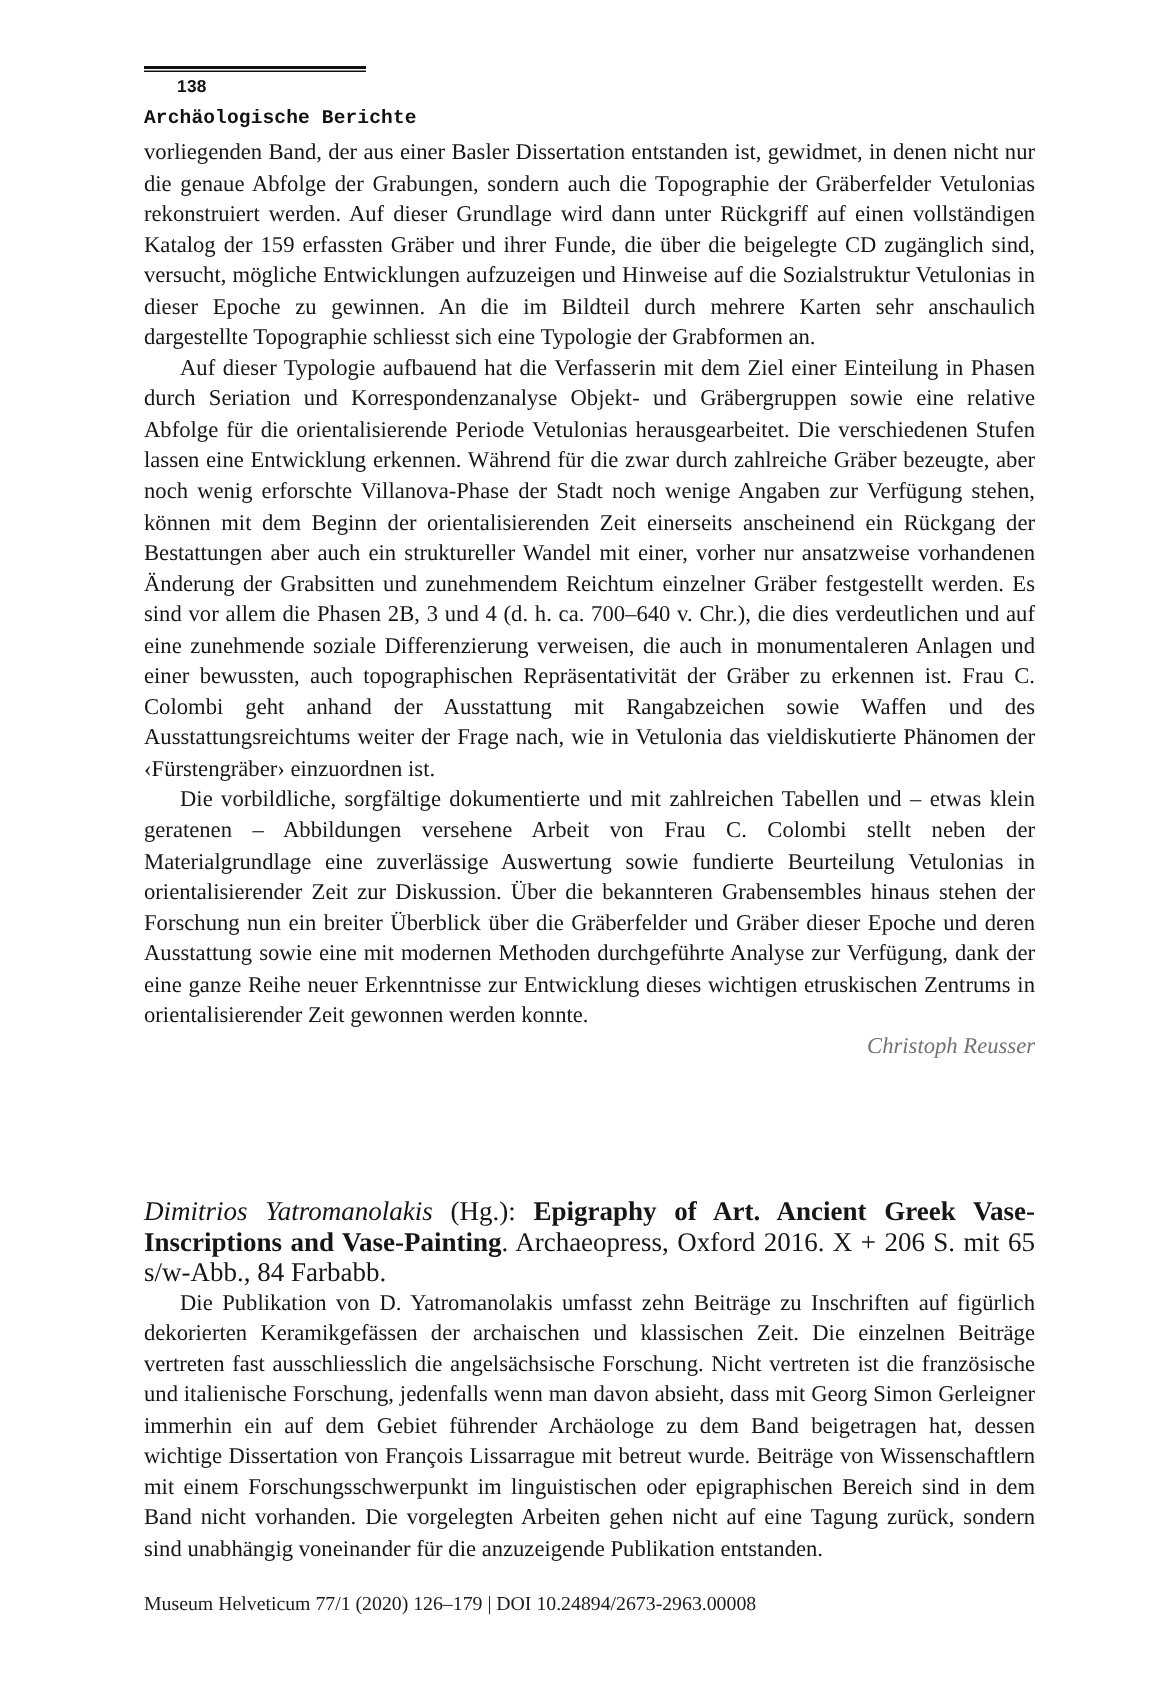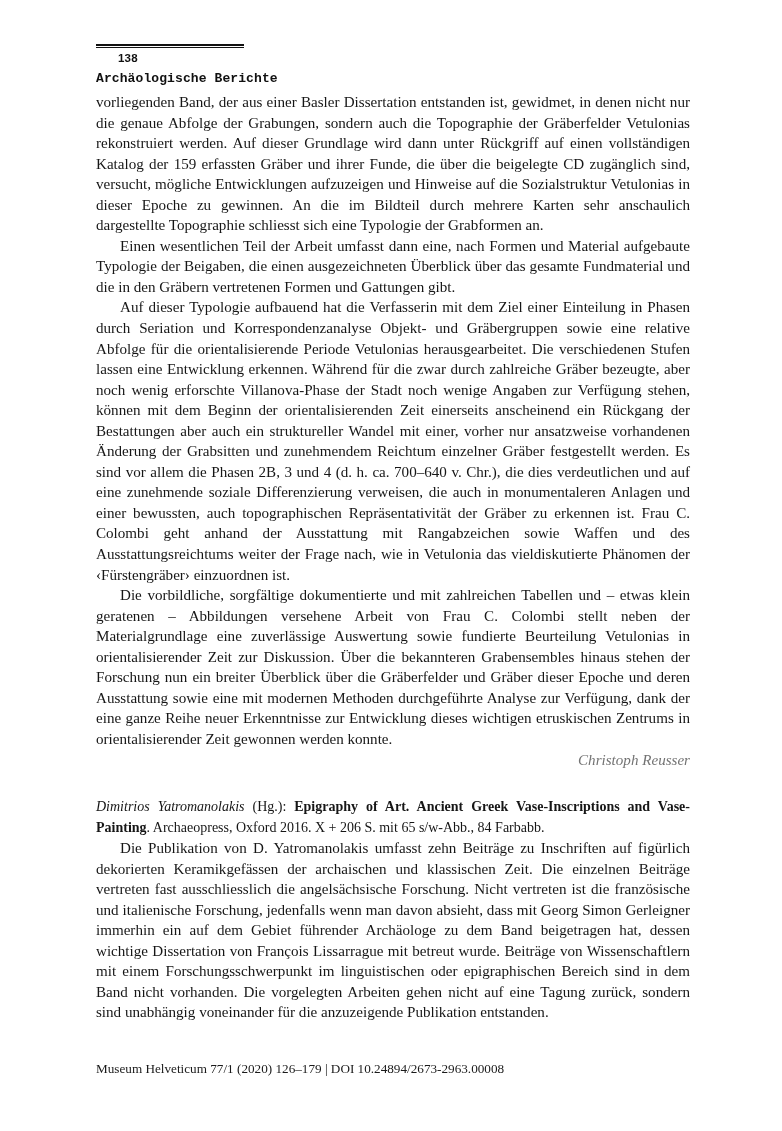--- a/index.html
+++ b/index.html
@@ -98,21 +98,21 @@
     margin: 0;
     font-size: 15.1px;
     line-height: 20.55px;
     text-align: right;
     font-style: italic;
     color: #737373;
   }
 
   .heading-block {
     margin: 0;
-    font-size: 14px;
+    font-size: 18px;
     line-height: 20.55px;
     text-align: justify;
     color: #161616;
   }
   .heading-block .it { font-style: italic; }
   .heading-block .bd { font-weight: bold; }
 
   
   .footer {
     position: absolute;
@@ -136,21 +136,20 @@
       <div class="runhead-rule-wrap">
         <div class="runhead-rule-thick"></div>
         <div class="runhead-rule-gap"></div>
         <div class="runhead-rule-thin"></div>
       </div>
       <div class="runhead-title">Archäologische Berichte</div>
     </div>
 
     <div class="body-block" style="top:92px;">
       <p class="para">vorliegenden Band, der aus einer Basler Dissertation entstanden ist, gewidmet, in denen nicht nur die genaue Abfolge der Grabungen, sondern auch die Topographie der Gräberfelder Vetulonias rekonstruiert werden. Auf dieser Grundlage wird dann unter Rückgriff auf einen vollständigen Katalog der 159 erfassten Gräber und ihrer Funde, die über die beigelegte CD zugänglich sind, versucht, mögliche Entwicklungen aufzuzeigen und Hinweise auf die Sozialstruktur Vetulonias in dieser Epoche zu gewinnen. An die im Bildteil durch mehrere Karten sehr anschaulich dargestellte Topographie schliesst sich eine Typologie der Grabformen an.</p>
-      <p class="para indent">Einen wesentlichen Teil der Arbeit umfasst dann eine, nach Formen und Material aufgebaute Typologie der Beigaben, die einen ausgezeichneten Überblick über das gesamte Fundmaterial und die in den Gräbern vertretenen Formen und Gattungen gibt.</p>
       <p class="para indent">Auf dieser Typologie aufbauend hat die Verfasserin mit dem Ziel einer Einteilung in Phasen durch Seriation und Korrespondenzanalyse Objekt- und Gräbergruppen sowie eine relative Abfolge für die orientalisierende Periode Vetulonias herausgearbeitet. Die verschiedenen Stufen lassen eine Entwicklung erkennen. Während für die zwar durch zahlreiche Gräber bezeugte, aber noch wenig erforschte Villanova-Phase der Stadt noch wenige Angaben zur Verfügung stehen, können mit dem Beginn der orientalisierenden Zeit einerseits anscheinend ein Rückgang der Bestattungen aber auch ein struktureller Wandel mit einer, vorher nur ansatzweise vorhandenen Änderung der Grabsitten und zunehmendem Reichtum einzelner Gräber festgestellt werden. Es sind vor allem die Phasen 2B, 3 und 4 (d. h. ca. 700–640 v. Chr.), die dies verdeutlichen und auf eine zunehmende soziale Differenzierung verweisen, die auch in monumentaleren Anlagen und einer bewussten, auch topographischen Repräsentativität der Gräber zu erkennen ist. Frau C. Colombi geht anhand der Ausstattung mit Rangabzeichen sowie Waffen und des Ausstattungsreichtums weiter der Frage nach, wie in Vetulonia das vieldiskutierte Phänomen der ‹Fürstengräber› einzuordnen ist.</p>
       <p class="para indent">Die vorbildliche, sorgfältige dokumentierte und mit zahlreichen Tabellen und – etwas klein geratenen – Abbildungen versehene Arbeit von Frau C. Colombi stellt neben der Materialgrundlage eine zuverlässige Auswertung sowie fundierte Beurteilung Vetulonias in orientalisierender Zeit zur Diskussion. Über die bekannteren Grabensembles hinaus stehen der Forschung nun ein breiter Überblick über die Gräberfelder und Gräber dieser Epoche und deren Ausstattung sowie eine mit modernen Methoden durchgeführte Analyse zur Verfügung, dank der eine ganze Reihe neuer Erkenntnisse zur Entwicklung dieses wichtigen etruskischen Zentrums in orientalisierender Zeit gewonnen werden konnte.</p>
       <p class="signature">Christoph Reusser</p>
     </div>
 
     <div class="body-block" style="top:797px;">
       <p class="heading-block">
         <span class="it">Dimitrios Yatromanolakis</span><span> (Hg.): </span><span class="bd">Epigraphy of Art. Ancient Greek Vase-Inscriptions and Vase-Painting</span><span>. Archaeopress, Oxford 2016. X + 206 S. mit 65 s/w-Abb., 84 Farbabb.</span>
       </p>
       <p class="para indent">Die Publikation von D. Yatromanolakis umfasst zehn Beiträge zu Inschriften auf figürlich dekorierten Keramikgefässen der archaischen und klassischen Zeit. Die einzelnen Beiträge vertreten fast ausschliesslich die angelsächsische Forschung. Nicht vertreten ist die französische und italienische Forschung, jedenfalls wenn man davon absieht, dass mit Georg Simon Gerleigner immerhin ein auf dem Gebiet führender Archäologe zu dem Band beigetragen hat, dessen wichtige Dissertation von François Lissarrague mit betreut wurde. Beiträge von Wissenschaftlern mit einem Forschungsschwerpunkt im linguistischen oder epigraphischen Bereich sind in dem Band nicht vorhanden. Die vorgelegten Arbeiten gehen nicht auf eine Tagung zurück, sondern sind unabhängig voneinander für die anzuzeigende Publikation entstanden.</p>

